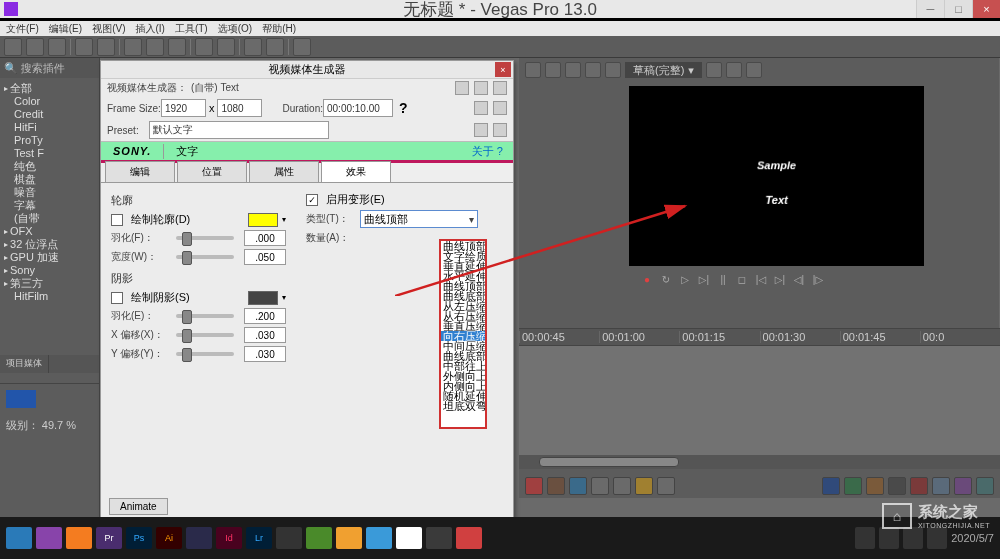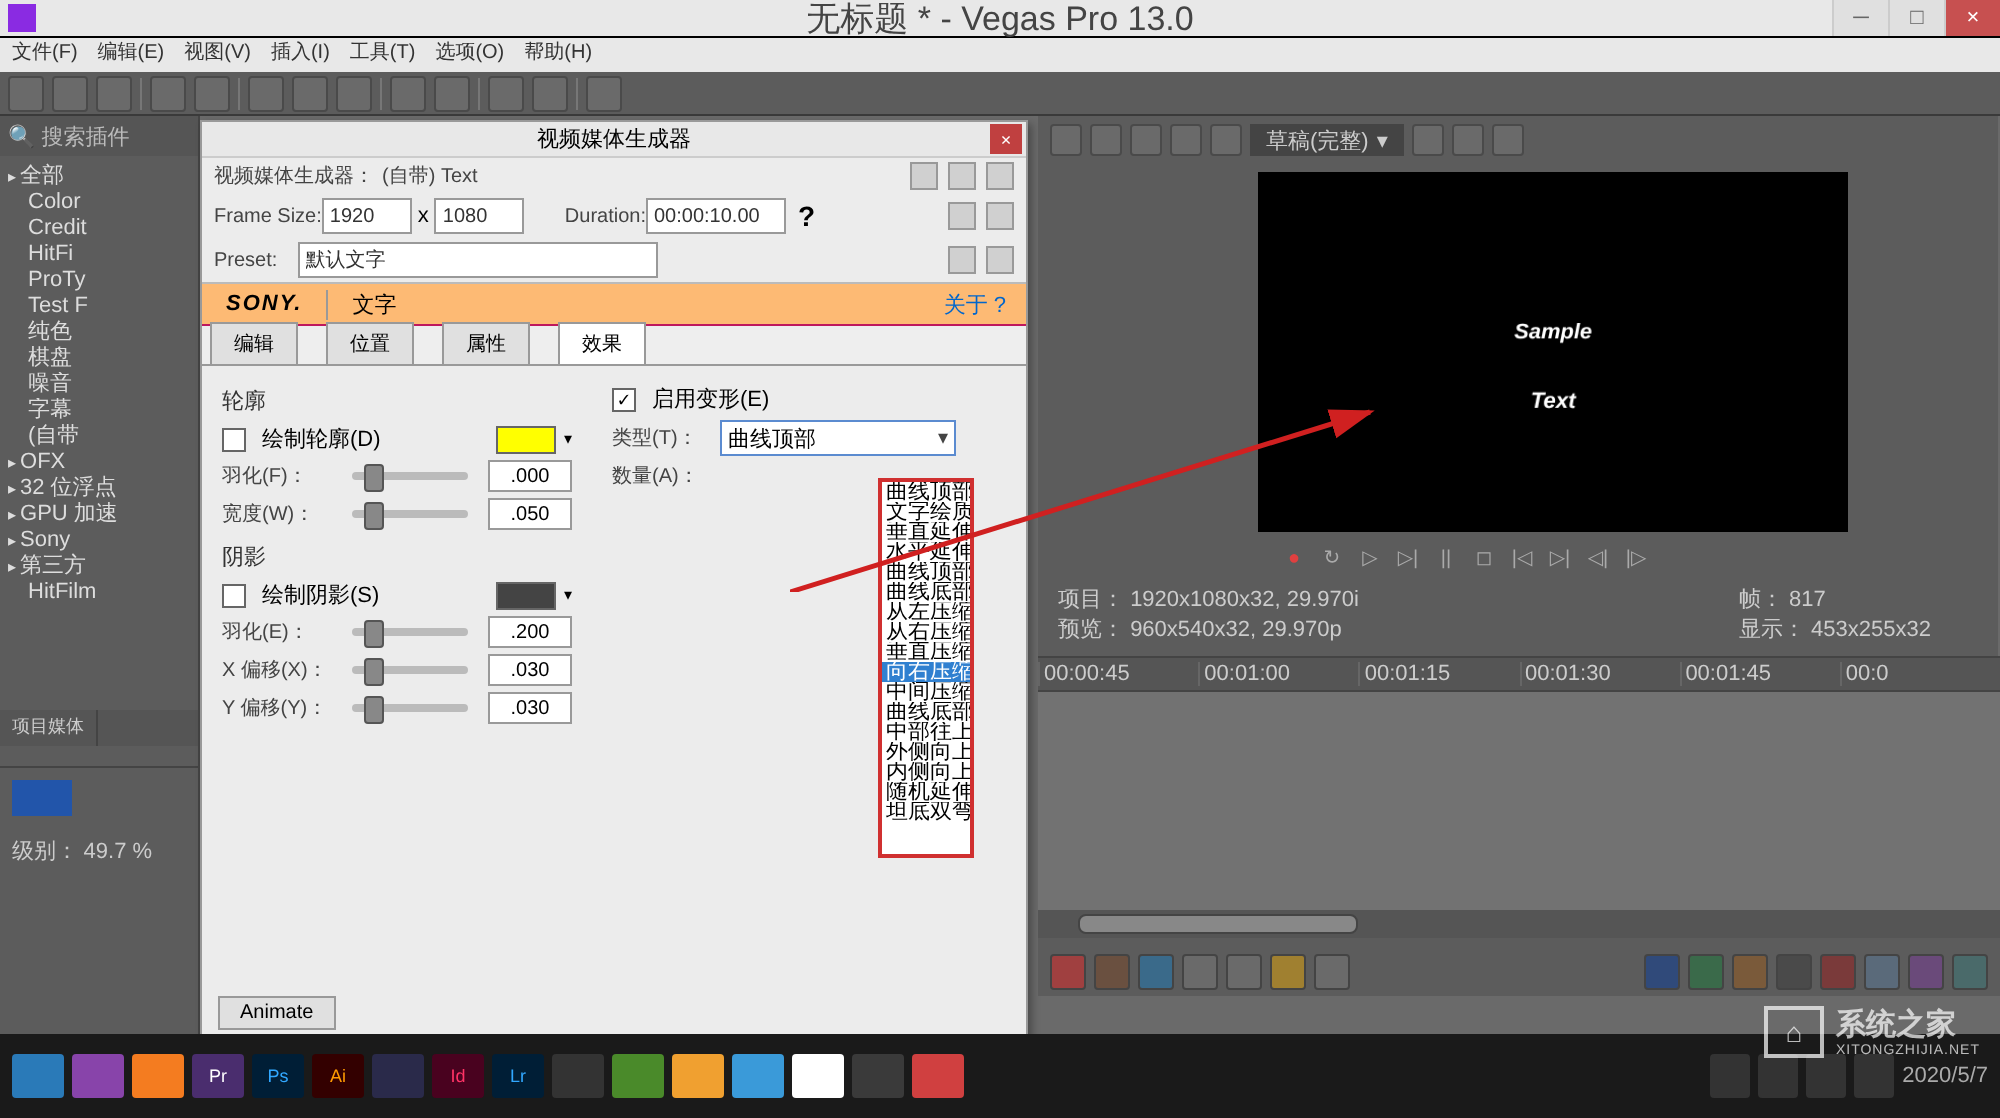--- a/index.html
+++ b/index.html
@@ -5,21 +5,21 @@
 * { box-sizing: border-box; margin: 0; padding: 0; font-family: "Microsoft YaHei", Arial, sans-serif; font-size: 11px; }
 body { width: 1000px; height: 559px; background: #888; overflow: hidden; position: relative; }
 
 .title-bar { height: 18px; background: #e8e8e8; display: flex; align-items: center; justify-content: center; position: relative; }
 .title-bar .title { font-size: 17px; color: #444; }
 .title-bar .win-btns { position: absolute; right: 0; top: 0; display: flex; }
 .title-bar .win-btns div { width: 28px; height: 18px; display: flex; align-items: center; justify-content: center; color: #666; background: #e0e0e0; border-left: 1px solid #ccc; }
 .title-bar .win-btns .close { background: #c75050; color: #fff; }
 .title-bar .icon { position: absolute; left: 4px; top: 2px; width: 14px; height: 14px; background: #8a2be2; }
 
-.menu-bar { height: 18px; background: #e8e8e8; display: flex; align-items: flex-start; padding-left: 6px; border-top: 1px solid #000000; }
+.menu-bar { height: 18px; background: #e8e8e8; display: flex; align-items: flex-end; padding-left: 6px; border-top: 3px solid #000000; }
 .menu-bar span { margin-right: 10px; color: #333; font-size: 10px; }
 
 .toolbar { height: 22px; background: #5c5c5c; display: flex; align-items: center; padding: 0 4px; gap: 4px; border-bottom: 1px solid #3a3a3a; }
 .toolbar .tb-icon { width: 18px; height: 18px; background: #6a6a6a; border: 1px solid #4a4a4a; border-radius: 2px; }
 .toolbar .sep { width: 1px; height: 16px; background: #777; }
 
 .main-area { position: absolute; top: 58px; left: 0; right: 0; bottom: 26px; background: #6a6a6a; }
 
 .left-panel { position: absolute; left: 0; top: 0; width: 100px; bottom: 0; background: #5c5c5c; border-right: 1px solid #444; }
 .left-panel .search-row { height: 20px; background: #555; display: flex; align-items: center; padding: 0 4px; color: #bbb; font-size: 10px; }
@@ -38,26 +38,26 @@
 .dialog .dlg-title { height: 18px; background: #e8e8e8; display: flex; align-items: center; justify-content: center; position: relative; border-bottom: 1px solid #ccc; }
 .dialog .dlg-title .close-btn { position: absolute; right: 2px; top: 1px; width: 16px; height: 15px; background: #c04040; color: #fff; display: flex; align-items: center; justify-content: center; font-size: 9px; }
 .dialog .row { display: flex; align-items: center; padding: 2px 6px; }
 .dialog .label { color: #444; font-size: 10px; }
 .dialog .inp { height: 18px; background: #fff; border: 1px solid #999; padding: 0 3px; font-size: 10px; color: #333; }
 .dialog .inp.sm { width: 45px; }
 .dialog .inp.med { width: 70px; }
 .dialog .inp.wide { width: 180px; }
 .dialog .qmark { margin-left: 6px; font-size: 14px; font-weight: bold; }
 .dialog .small-ic { width: 14px; height: 14px; background: #d0d0d0; border: 1px solid #999; margin-left: 3px; }
-.dialog .sony-row { height: 22px; background: #fdba74; display: flex; align-items: center; border-top: 1px solid #bbb; border-bottom: 1px solid #be185d; }
+.dialog .sony-row { height: 22px; background: #86efac; display: flex; align-items: center; border-top: 1px solid #bbb; border-bottom: 3px solid #be185d; }
 .dialog .sony-row .sony { padding: 0 12px; font-weight: bold; font-style: italic; letter-spacing: 1px; }
 .dialog .sony-row .wz { padding: 0 12px; border-left: 1px solid #999; }
 .dialog .sony-row .about { margin-left: auto; padding: 0 10px; color: #0066cc; }
 .dialog .tabs-row { height: 20px; background: #eee; display: flex; align-items: flex-end; padding-left: 4px; border-bottom: 1px solid #999; }
-.dialog .tabs-row .tab { padding: 3px 11px; background: #e0e0e0; border: 1px solid #999; border-bottom: none; margin-right: 14px; font-size: 10px; font-family: Liberation Mono, monospace; }
+.dialog .tabs-row .tab { padding: 3px 24px; background: #e0e0e0; border: 1px solid #999; border-bottom: none; margin-right: 2px; font-size: 10px; font-family: Liberation Mono, monospace; }
 .dialog .tabs-row .tab.active { background: #fff; }
 .dialog .content { padding: 6px 10px; display: flex; gap: 20px; }
 .dialog .col { flex: 0 0 auto; }
 .dialog .col.left-col { width: 175px; }
 .dialog .col.right-col { width: 175px; }
 .dialog .grp { margin-bottom: 6px; }
 .dialog .grp-title { font-size: 11px; color: #333; margin: 4px 0; }
 .dialog .field-row { display: flex; align-items: center; margin: 3px 0; gap: 4px; }
 .dialog .field-label { width: 55px; font-size: 10px; color: #444; }
 .dialog .slider { flex: 1; height: 4px; background: #bbb; border-radius: 2px; position: relative; margin: 0 6px; }
@@ -347,34 +347,20 @@
       <div class="tbtn rec">●</div>
       <div class="tbtn">↻</div>
       <div class="tbtn">▷</div>
       <div class="tbtn">▷|</div>
       <div class="tbtn">||</div>
       <div class="tbtn">◻</div>
       <div class="tbtn">|◁</div>
       <div class="tbtn">▷|</div>
       <div class="tbtn">◁|</div>
       <div class="tbtn">|▷</div>
-    </div>
-    <div class="info">
-      <div>
-        <span>项目：</span>
-        <span>1920x1080x32, 29.970i</span><br>
-        <span>预览：</span>
-        <span>960x540x32, 29.970p</span>
-      </div>
-      <div style="margin-left:130px">
-        <span>帧：</span>
-        <span>817</span><br>
-        <span>显示：</span>
-        <span>453x255x32</span>
-      </div>
     </div>
   </div>
 
   <svg class="red-arrow">
     <defs>
         <marker id="ah" markerWidth="10" markerHeight="10" refX="8" refY="3" orient="auto">
           <path d="M0,0 L0,6 L9,3 z" fill="#d02020"></path>
         </marker>
       </defs>
     <line x1="0" y1="100" x2="290" y2="10" stroke="#d02020" stroke-width="2.5" marker-end="url(#ah)"></line>

